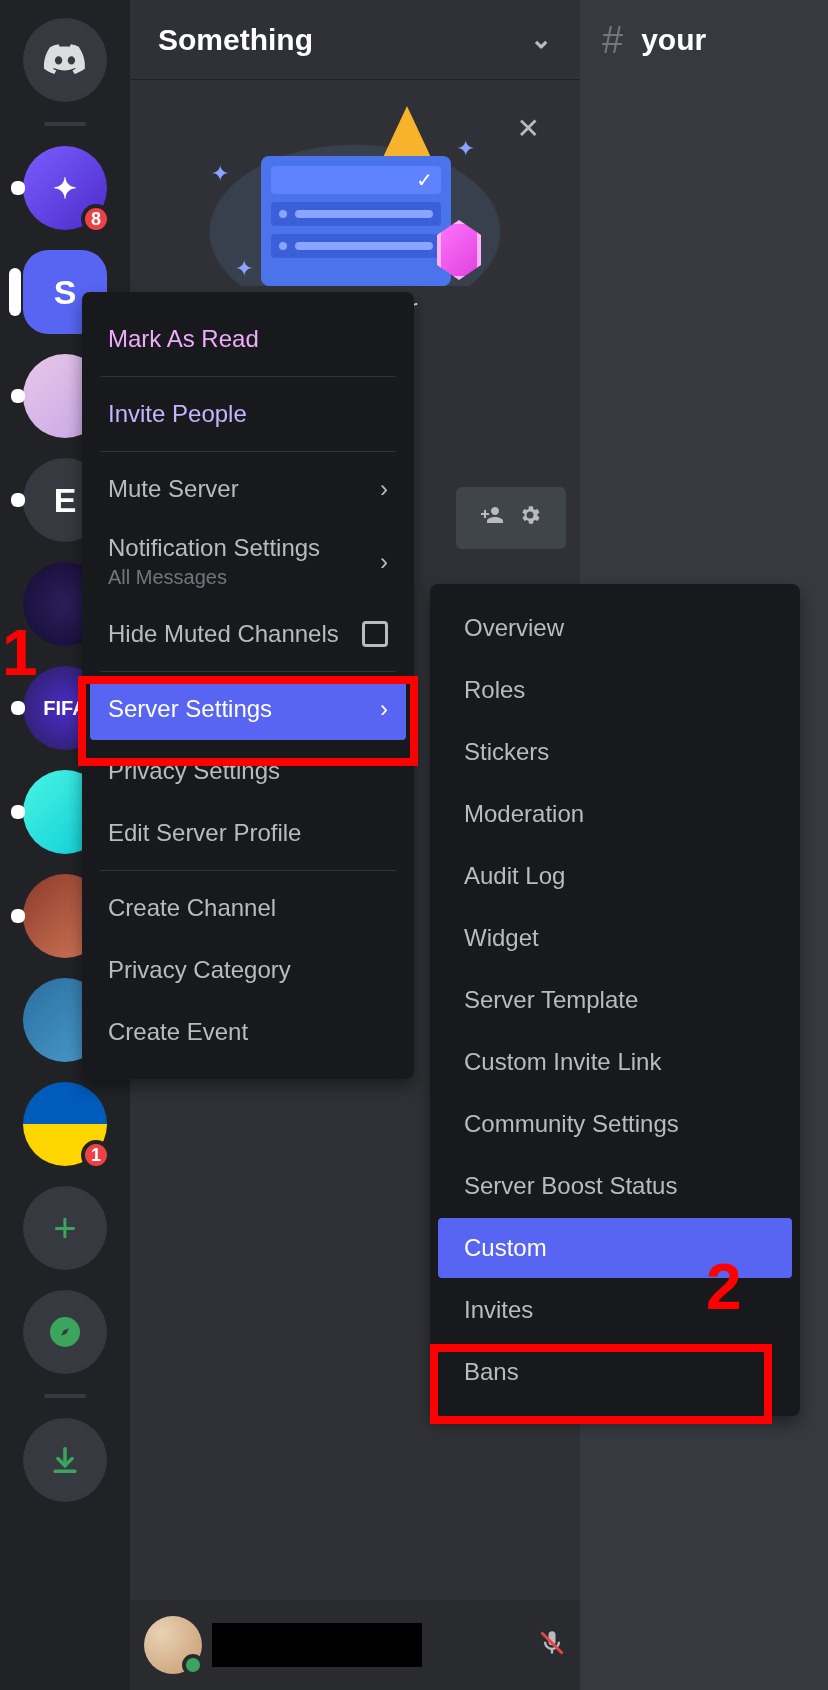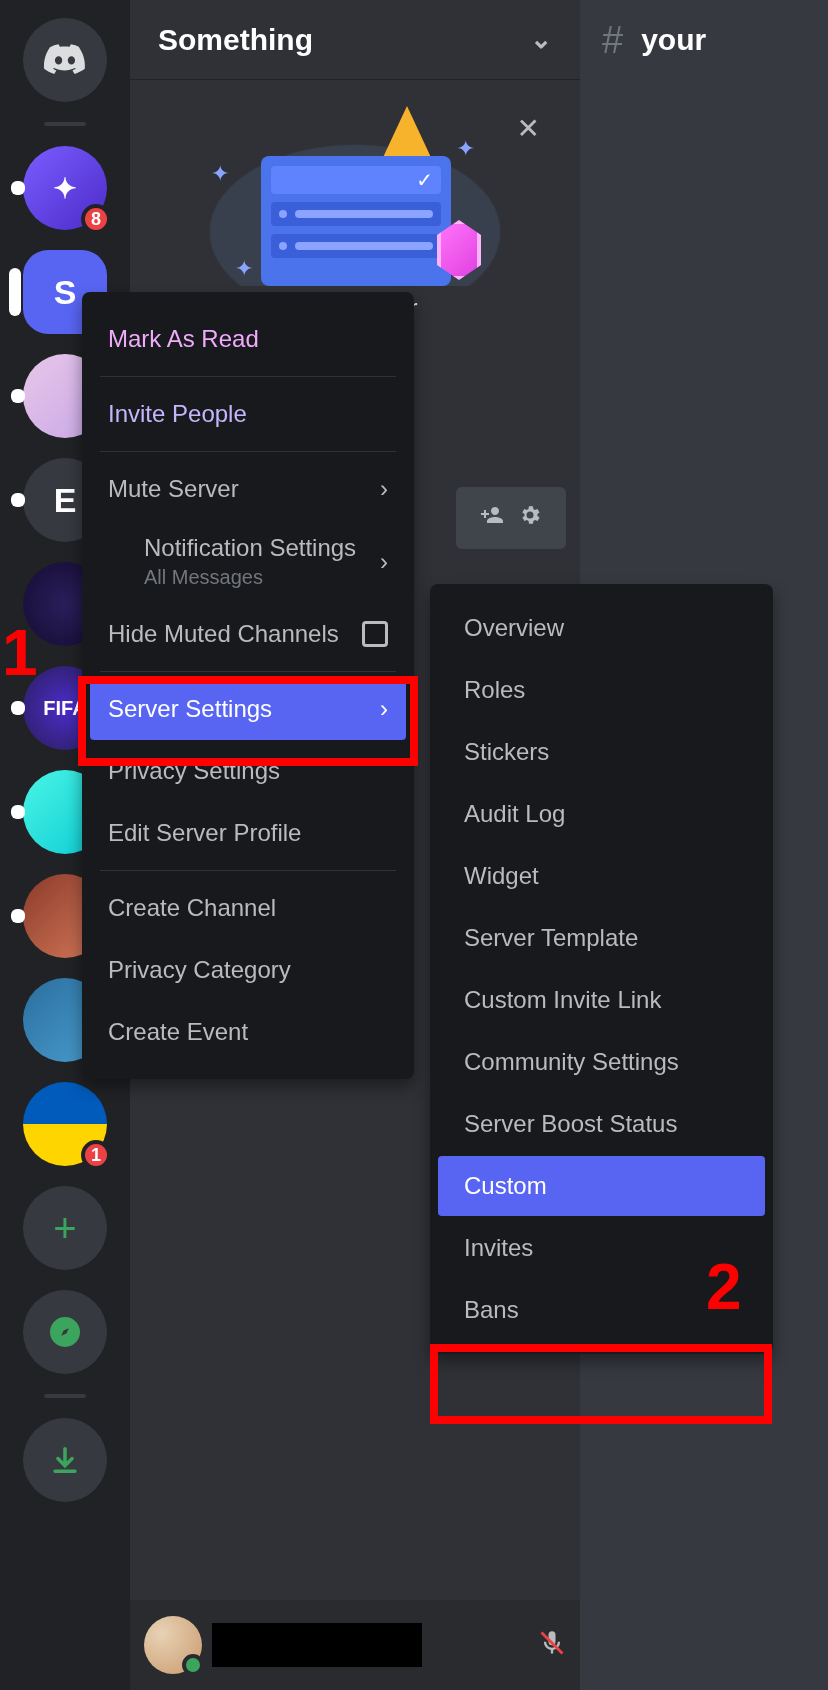--- a/index.html
+++ b/index.html
@@ -196,21 +196,21 @@
     padding: 14px 18px;
     font-size: 24px;
     color: #b9bbbe;
     display:flex;align-items:center;justify-content:space-between;
     min-height: 62px;
     margin: 0 8px;
     border-radius: 4px;
   }
   .ctx-item.disabled { color:#f0abfc; }
   .ctx-item.link { color:#c4b5fd; }
-  .ctx-item .sub { display:flex; flex-direction:column;margin-left:36px;}
+  .ctx-item .sub { display:flex; flex-direction:column;}
   .ctx-item .sub .small { font-size:20px; color:#72767d; margin-top:4px;}
   .ctx-item .arrow, .ctx-item .box { color:#b9bbbe; }
   .ctx-sep {
     height:1px;
     background:#303238;
     margin: 6px 18px;
   }
   .ctx-item.highlight {
     background:#5865f2;
     color:#fff;
@@ -219,21 +219,21 @@
   .checkbox {
     width:26px;height:26px;
     border:3px solid #b9bbbe;
     border-radius:4px;
   }
 
   .submenu {
     position:absolute;
     left: 430px;
     top: 584px;
-    width: 343px;
+    width: 370px;
     background: #18191c;
     border-radius: 8px;
     padding: 12px 0;
     z-index: 60;
     box-shadow: 0 8px 16px rgba(0,0,0,0.4);
   }
   .sub-item {
     padding: 16px 26px;
     font-size: 24px;
     color:#b9bbbe;
@@ -427,20 +427,21 @@
   <div class="ctx-sep"></div>
   <div class="ctx-item">Create Channel</div>
   <div class="ctx-item">Privacy Category</div>
   <div class="ctx-item">Create Event</div>
 </div>
 
 <div class="submenu">
   <div class="sub-item">Overview</div>
   <div class="sub-item">Roles</div>
   <div class="sub-item">Stickers</div>
+  <div class="sub-item">Moderation</div>
   <div class="sub-item">Audit Log</div>
   <div class="sub-item">Widget</div>
   <div class="sub-item">Server Template</div>
   <div class="sub-item">Custom Invite Link</div>
   <div class="sub-item">Community Settings</div>
   <div class="sub-item">Server Boost Status</div>
   <div class="sub-item highlight">Custom</div>
   <div class="sub-item">Invites</div>
   <div class="sub-item">Bans</div>
 </div>

